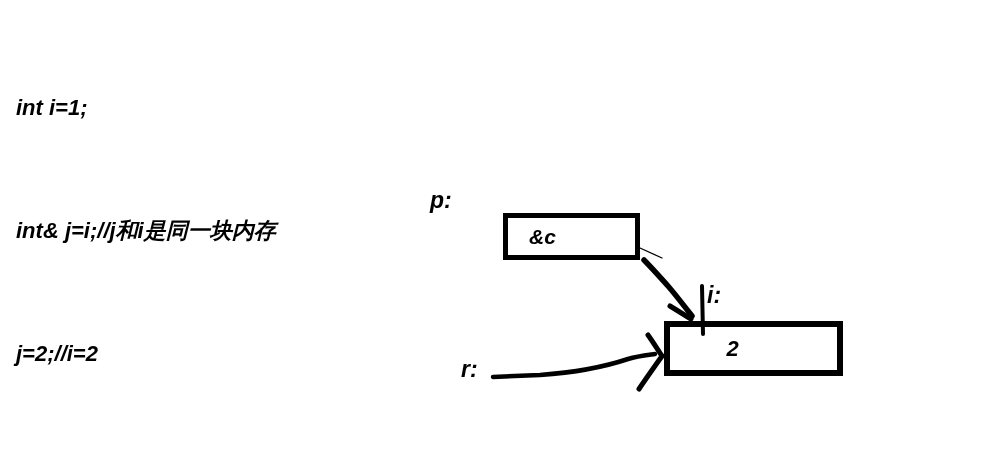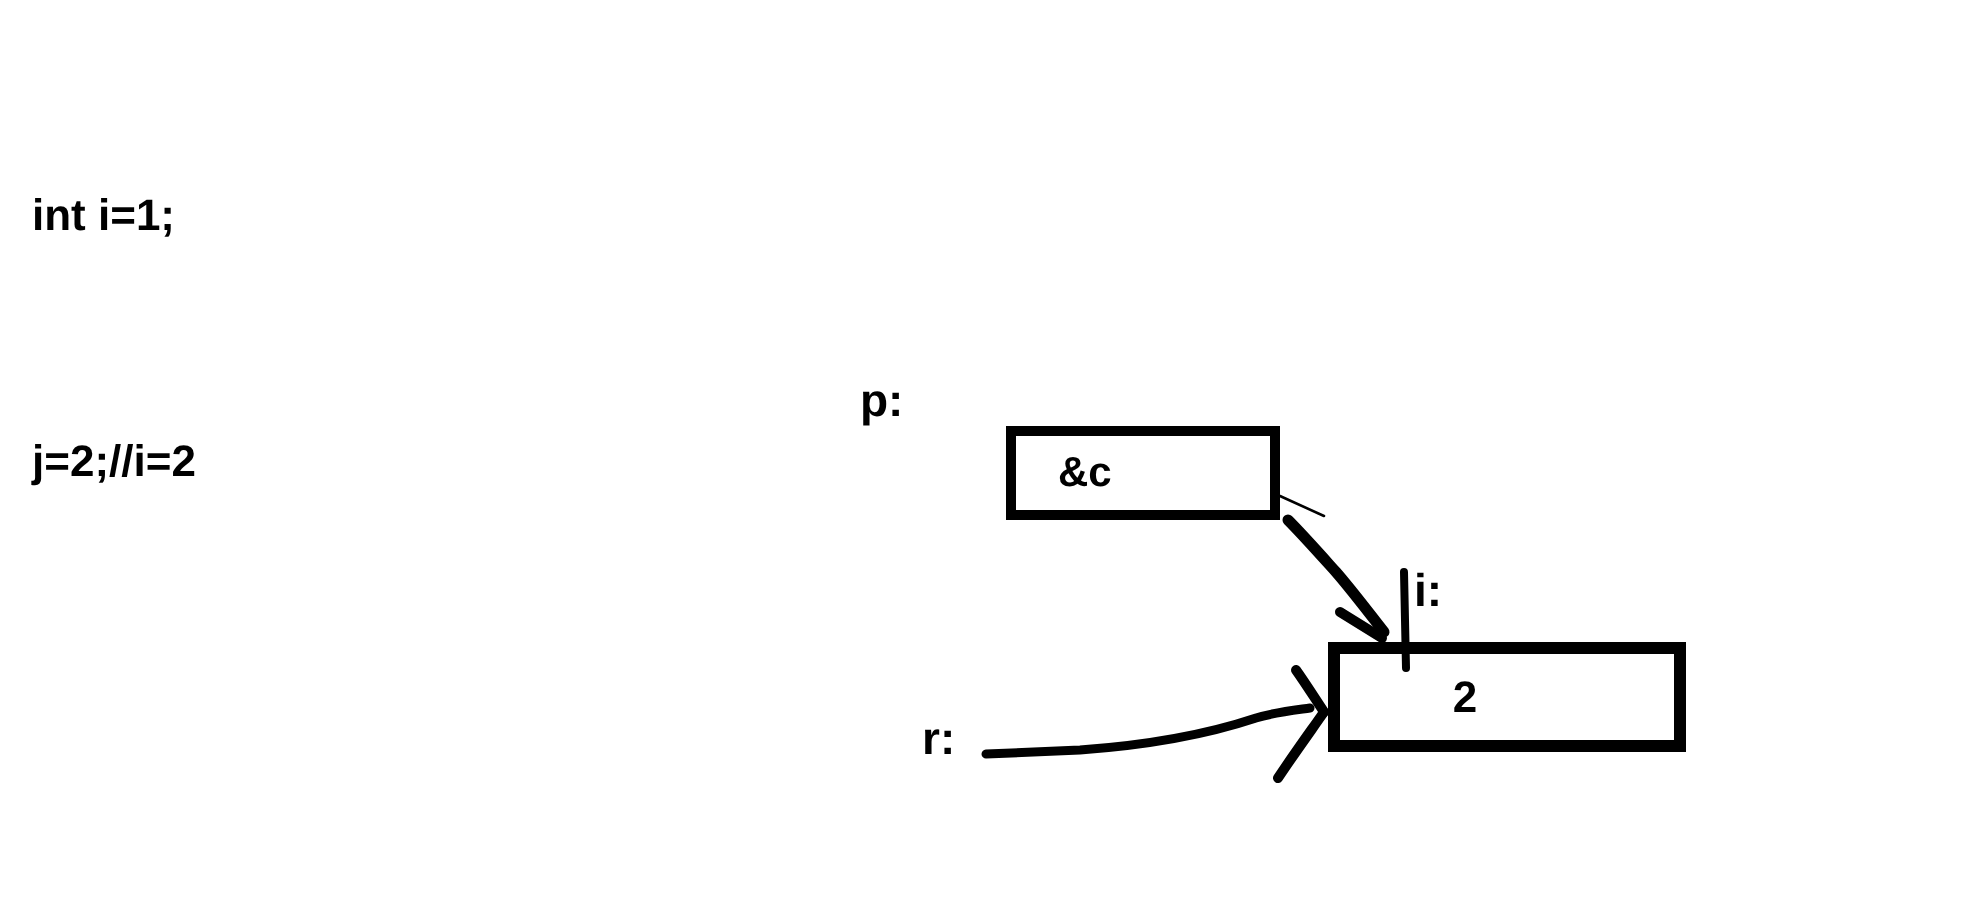--- a/index.html
+++ b/index.html
@@ -8,20 +8,21 @@
     background: #ffffff;
   }
   .canvas {
     position: relative;
     width: 994px;
     height: 424px;
     background: var(--background, #ffffff);
     overflow: hidden;
     font-family: "Liberation Sans", "DejaVu Sans", sans-serif;
     color: var(--text-color, #000000);
+    font-style: italic;
   }
   .code-block {
     position: absolute;
     left: 16px;
     top: 5px;
     font-size: 22px;
     font-weight: bold;
     line-height: 41px;
     white-space: pre;
     color: var(--text-color, #000000);
@@ -82,20 +83,21 @@
     white-space: nowrap;
   }
 </style>
 </head>
 <body>
 
 <div class="canvas">
 
   <div class="code-block">
     <div class="code-line">int i=1;</div>
+    <div class="code-line">int&amp; j=i;//j和i是同一块内存</div>
     <div class="code-line">j=2;//i=2</div>
     
   </div>
 
   <div class="diagram-label label-p">p:</div>
 
   <div class="mem-box box-p">
     <span class="box-value">&amp;c</span>
   </div>
 

